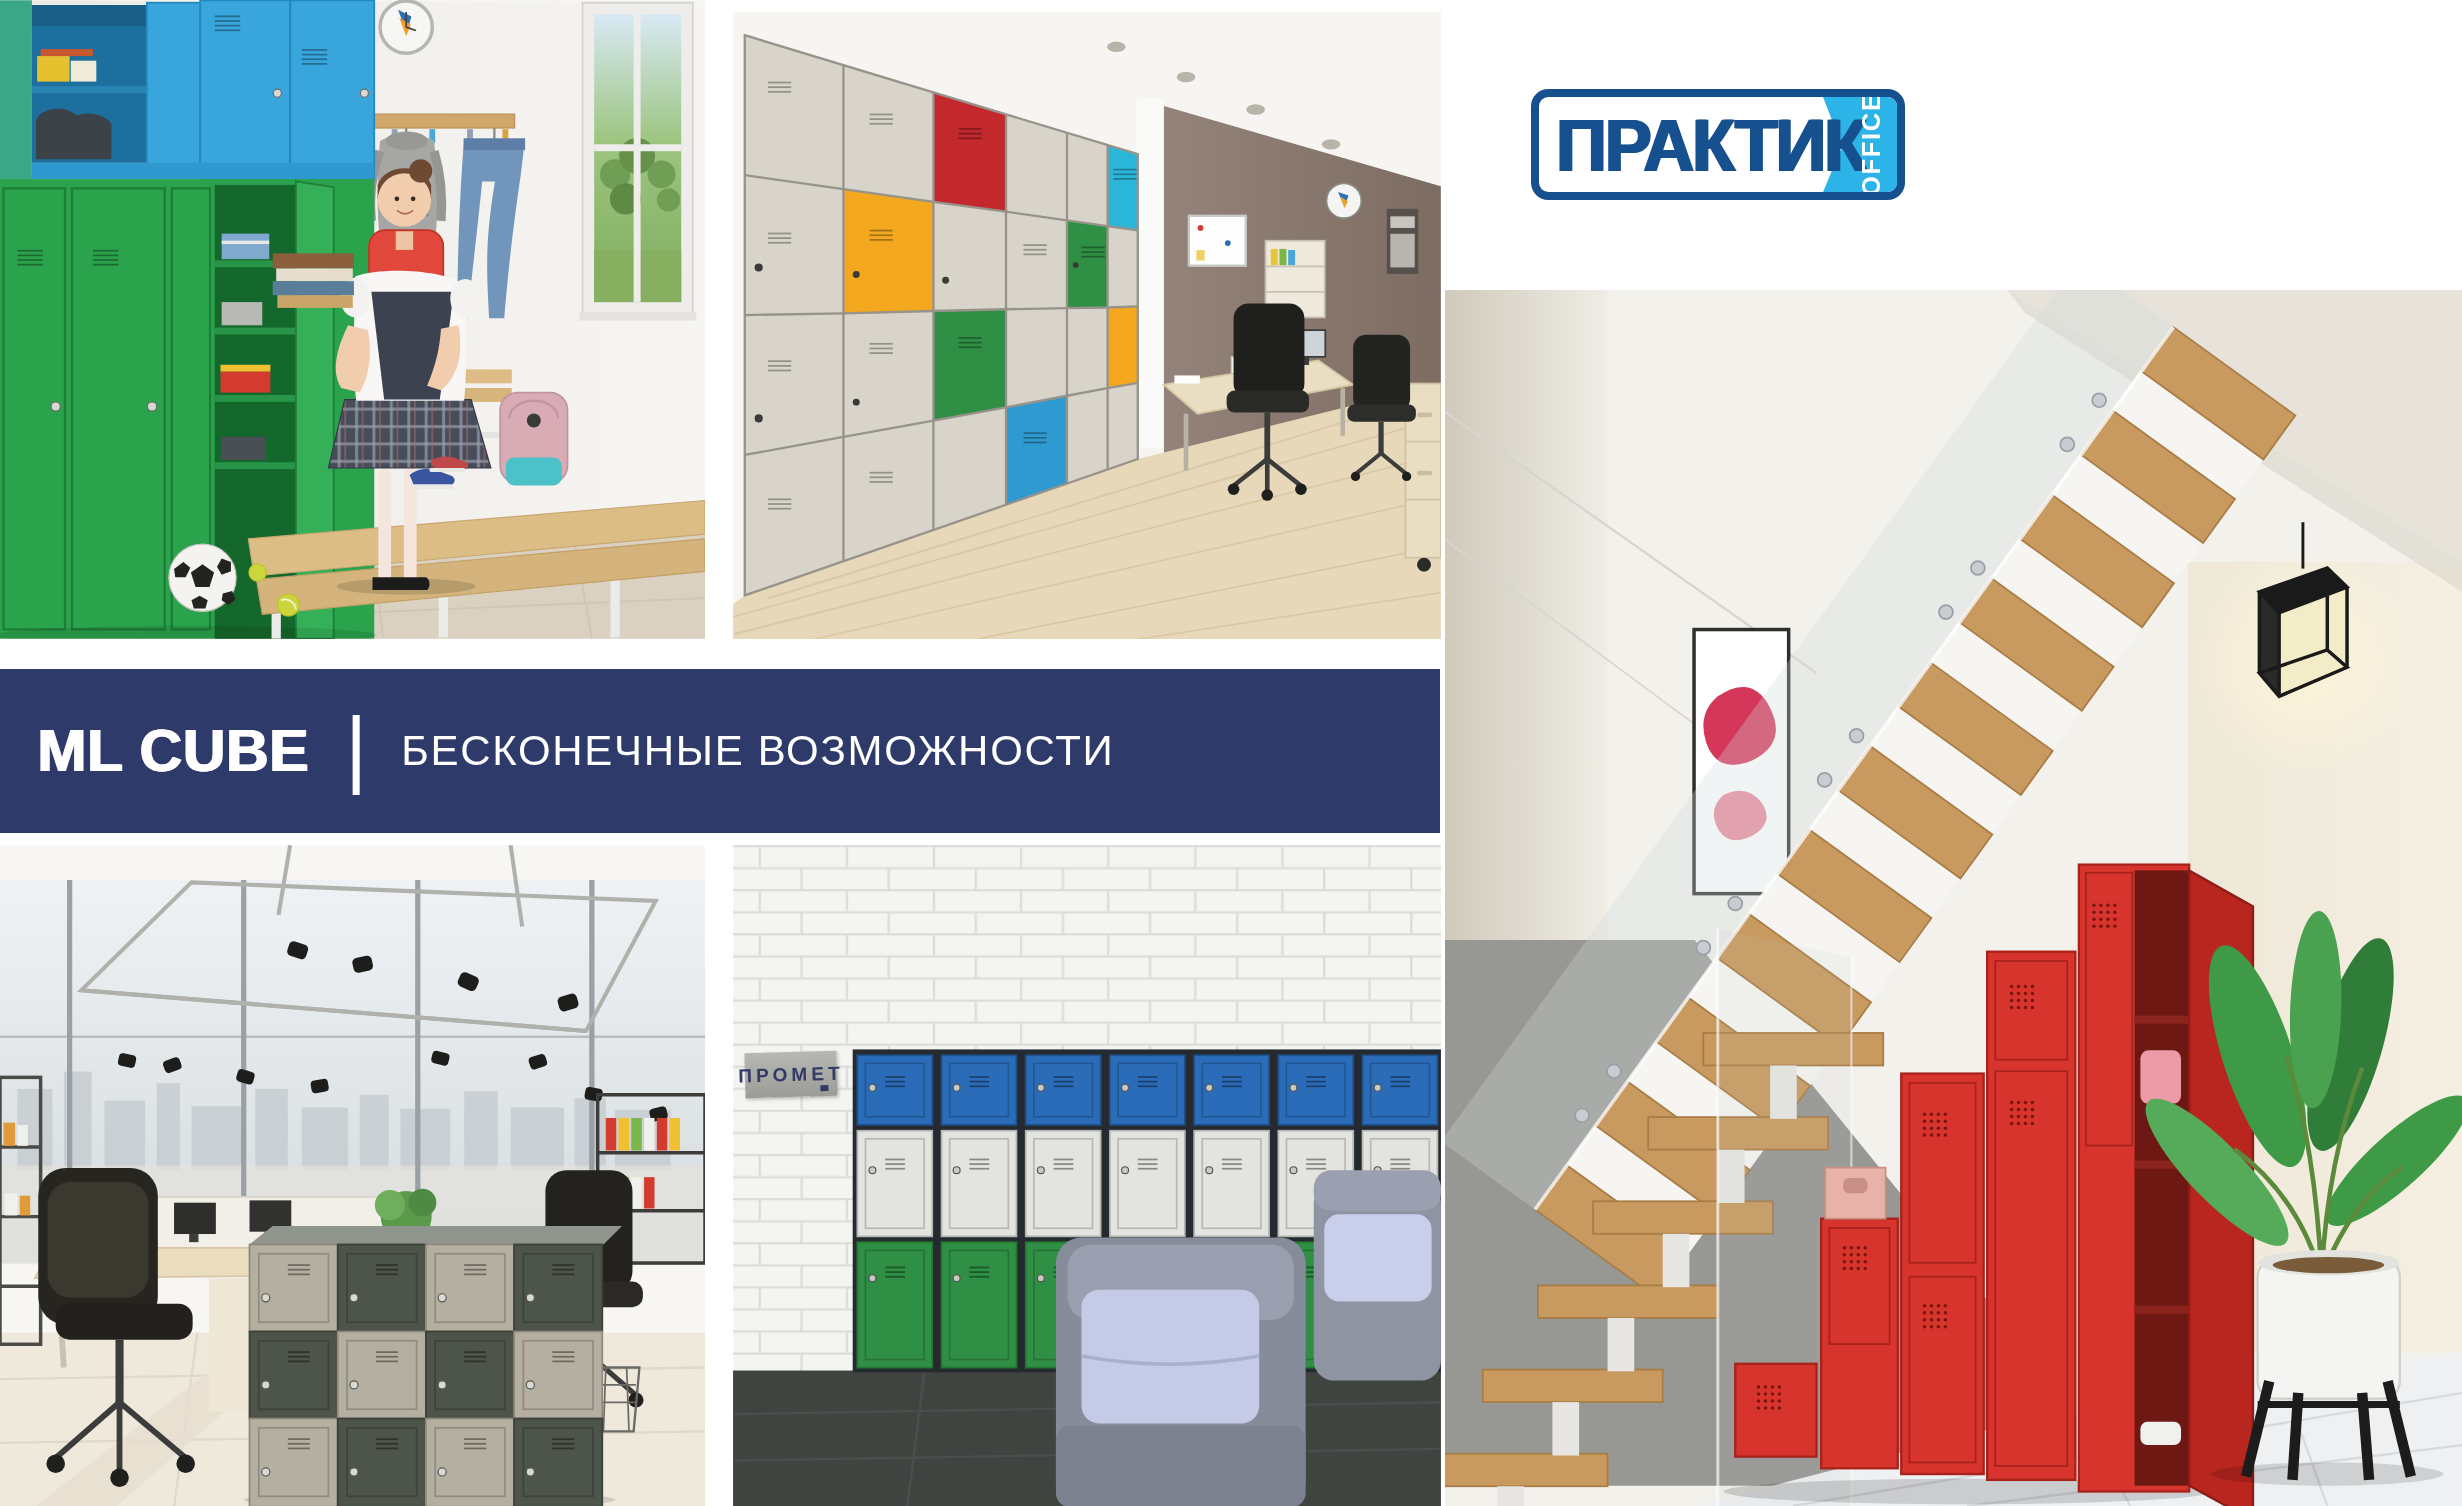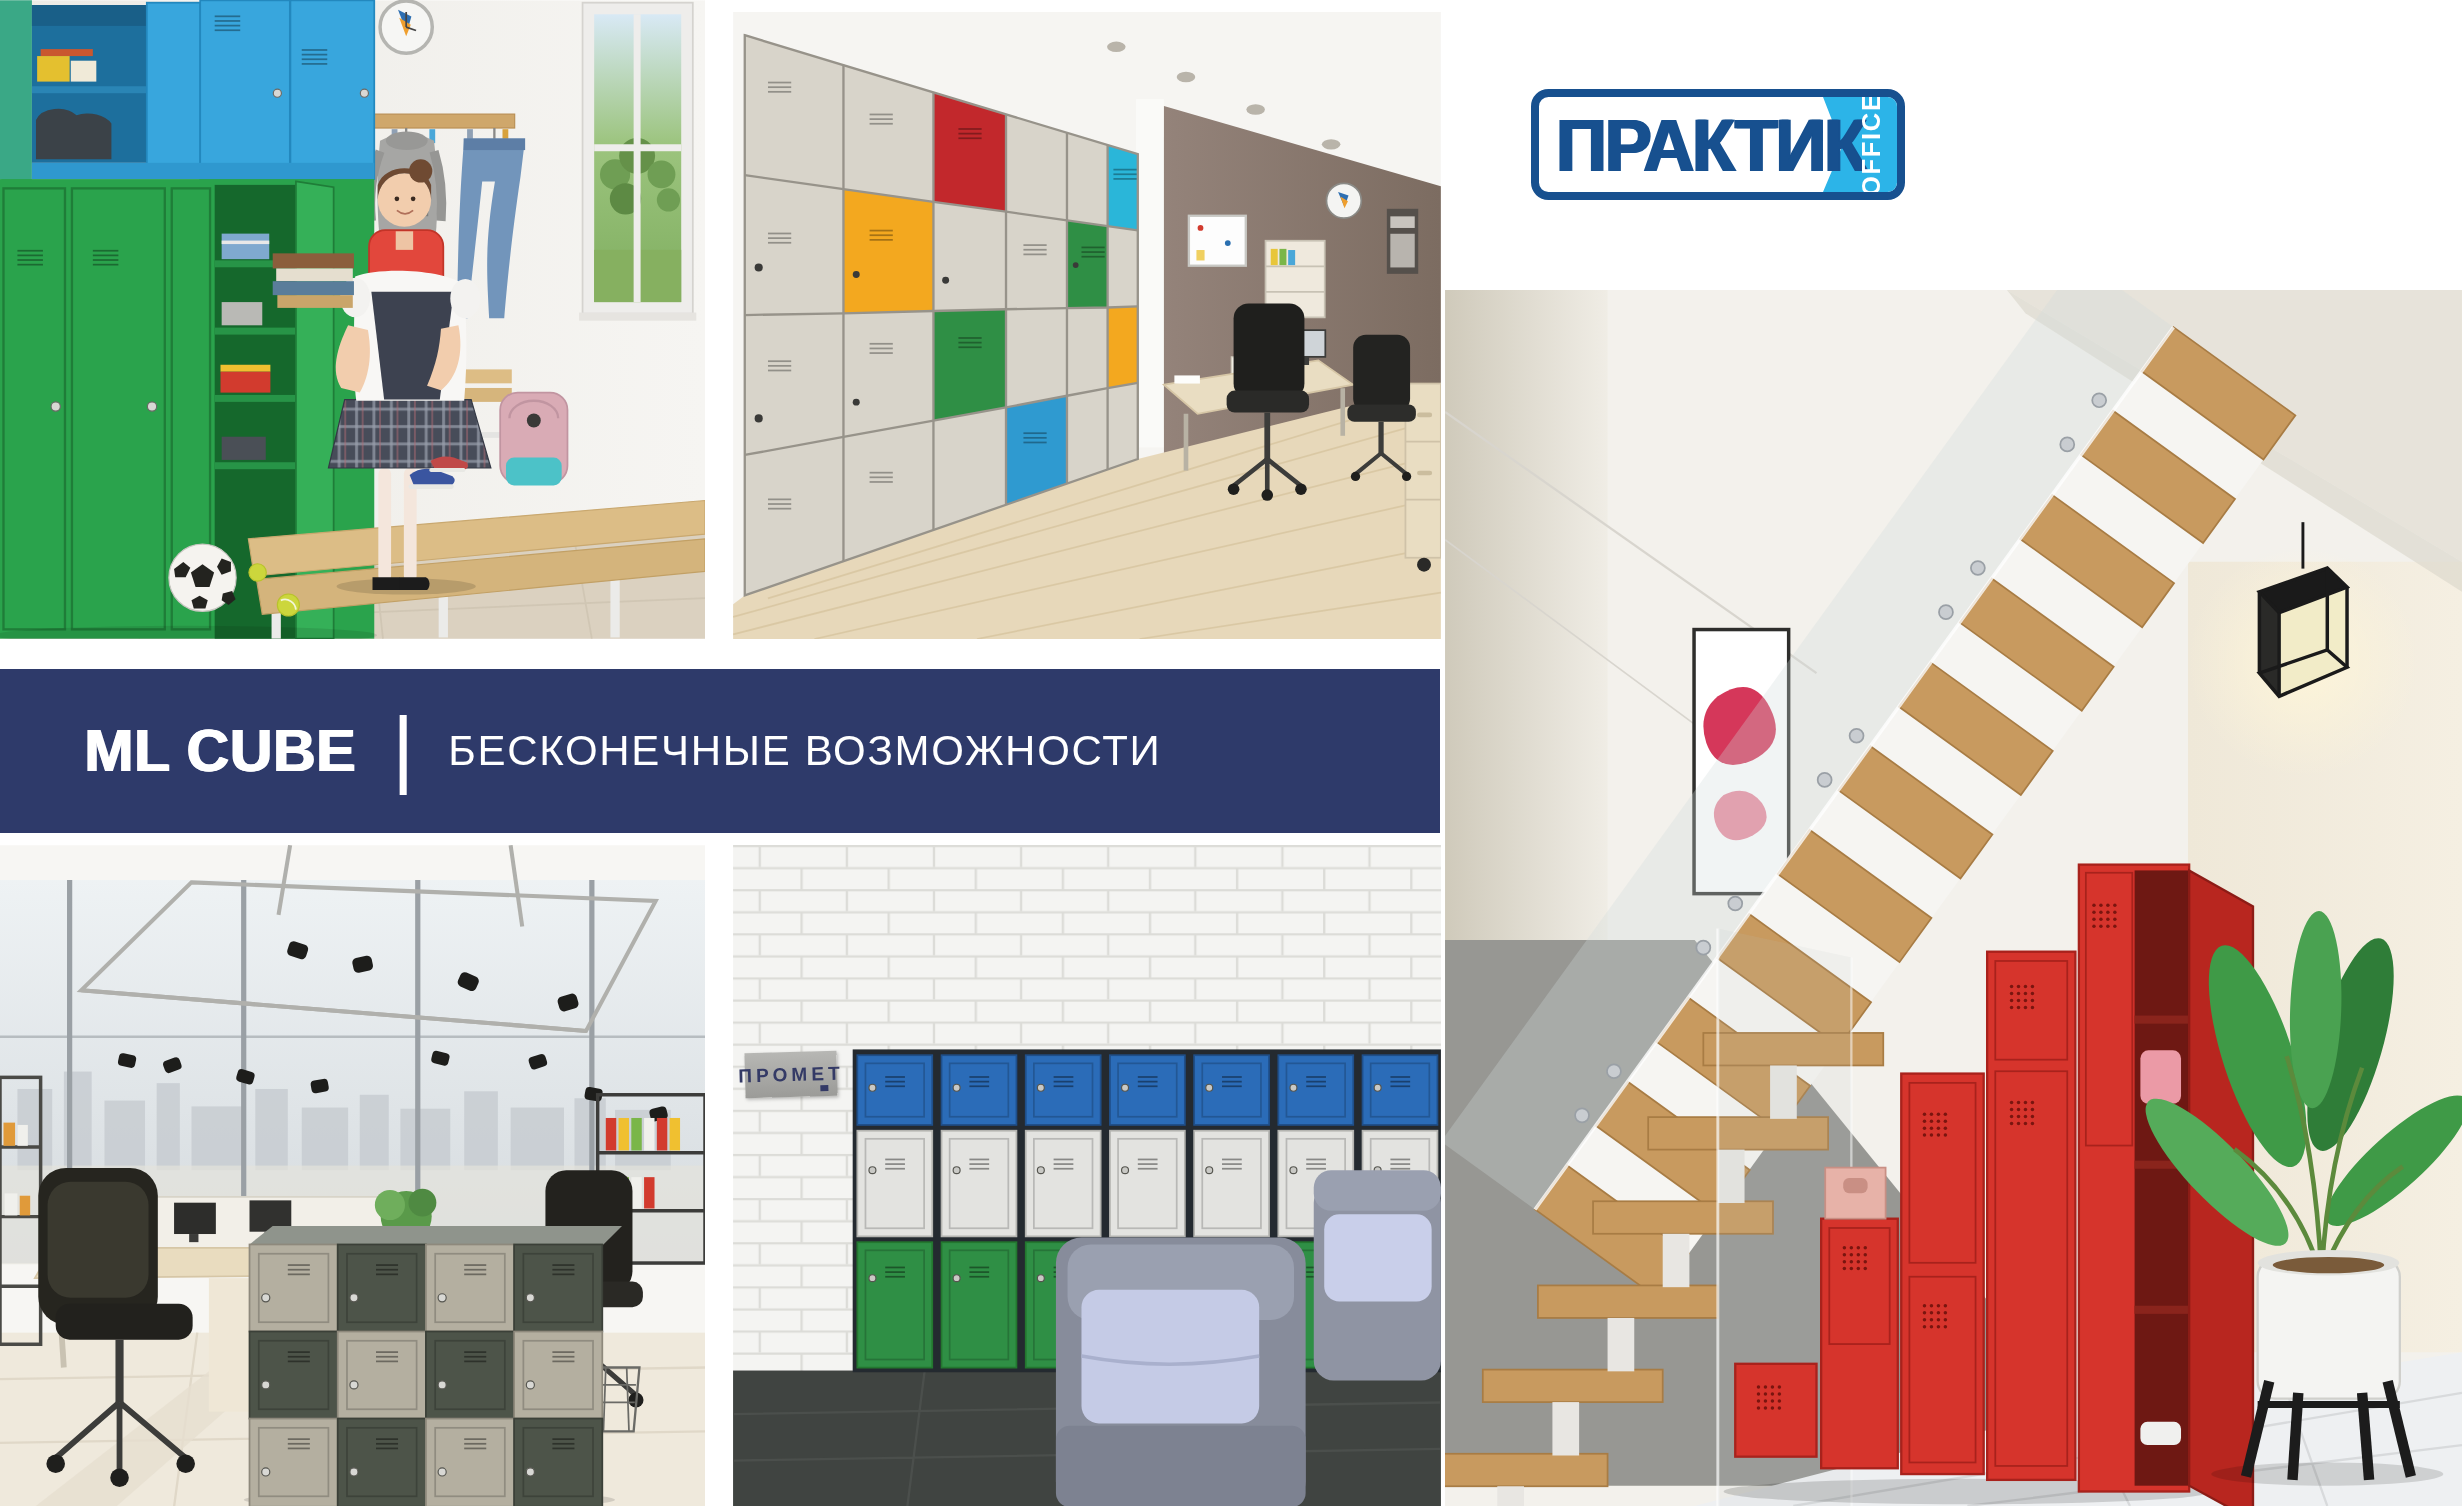--- a/index.html
+++ b/index.html
@@ -7,21 +7,21 @@
   .page{position:relative;width:2462px;height:1507px;background:var(--page-bg,#fff);overflow:hidden;}
   .photo{position:absolute;display:block;}
   #photo-kids{left:0;top:0;width:705px;height:639px;}
   #photo-office-cubes{left:733px;top:11.6px;width:708px;height:627px;}
   #photo-workspace{left:0;top:845px;width:705px;height:662px;}
   #photo-lounge{left:733px;top:845px;width:708px;height:662px;}
   #photo-staircase{left:1445px;top:290px;width:1017px;height:1216px;}
 
   .banner{position:absolute;left:0;top:669px;width:1440px;height:164px;
     background:var(--banner-navy,#2e3a6a);display:flex;align-items:center;
-    padding-left:84px;box-sizing:border-box;color:#fff;}
+    padding-left:37px;box-sizing:border-box;color:#fff;}
   .banner .product{font-size:59px;font-weight:700;letter-spacing:0.6px;
     text-shadow:1.2px 0 0 currentColor,-0.6px 0 0 currentColor;}
   .banner .sep{font-size:86px;font-weight:400;margin:0 34px 8.1px 36px;line-height:0;}
   .banner .tagline{font-size:42px;font-weight:400;letter-spacing:1.7px;}
 
   .logo{position:absolute;left:1531px;top:89px;width:374px;height:111px;
     background:#fff;border:8.1px solid var(--logo-blue,#17508f);border-radius:17.4px;
     box-sizing:border-box;overflow:hidden;padding-left:48px;}
   .logo .brand{position:absolute;left:17.4px;top:0;height:95px;display:flex;align-items:center;
     color:var(--logo-blue,#17508f);font-size:75px;font-weight:700;letter-spacing:-2.3px;

